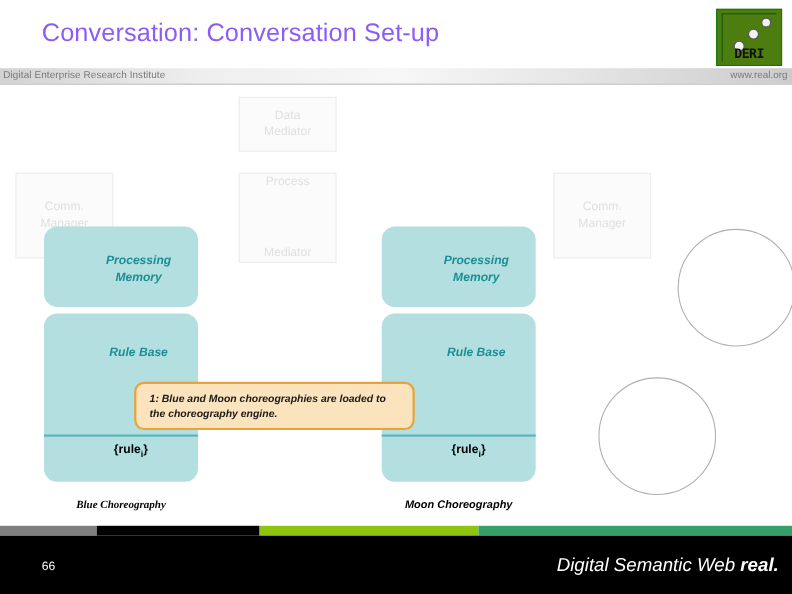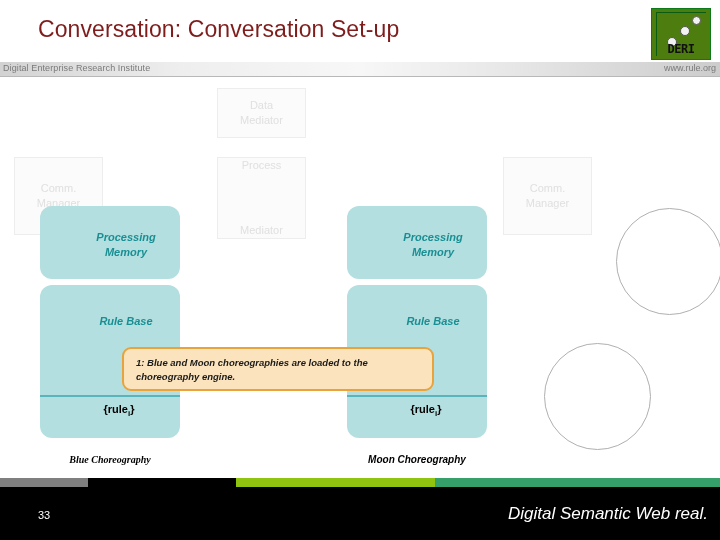--- a/index.html
+++ b/index.html
@@ -14,21 +14,21 @@
     overflow: hidden;
     font-family: "Liberation Sans", sans-serif;
   }
 
   
   #slide-title {
     position: absolute;
     left: 38px;
     top: 16px;
     font-size: 23px;
-    color: #7f1d1d;
+    color: #8b5cf6;
     letter-spacing: 0.1px;
     white-space: nowrap;
   }
 
   #deri-logo {
     position: absolute;
     left: 651px;
     top: 8px;
     width: 58px;
     height: 50px;
@@ -179,21 +179,21 @@
     background: transparent;
   }
   #circle-top    { left: 616px; top: 208px; width: 105px; height: 105px; }
   #circle-bottom { left: 544px; top: 343px; width: 105px; height: 105px; }
 
   
   #callout {
     position: absolute;
     left: 122px;
     top: 347px;
-    width: 312px;
+    width: 255px;
     height: 44px;
     background: #fbe3bd;
     border: 2px solid #e8a33d;
     border-radius: 9px;
     box-sizing: border-box;
   }
   #callout-text {
     position: absolute;
     left: 12px;
     top: 7px;
@@ -236,38 +236,38 @@
   }
   #tagline {
     position: absolute;
     right: 12px;
     top: 504px;
     font-size: 17px;
     font-style: italic;
     color: #ffffff;
     white-space: nowrap;
   }
-  #tagline b { font-style: italic; font-weight: normal; }
+  #tagline b { font-style: italic; font-weight: bold; }
 </style>
 </head>
 <body>
 
 <div id="slide-title">Conversation: Conversation Set-up</div>
 
 <div id="deri-logo">
   <div class="logo-inner"></div>
   <div class="ball b1"></div>
   <div class="ball b2"></div>
   <div class="ball b3"></div>
   <div class="deri-word">DERI</div>
 </div>
 
 <div id="header-strip"></div>
 <div id="header-strip-text-left">Digital Enterprise Research Institute</div>
-<div id="header-strip-text-right">www.rule.org</div>
+<div id="header-strip-text-right">www.real.org</div>
 
 <div class="ghost-box" id="ghost-data-mediator">
   <span>Data</span>
   <span>Mediator</span>
 </div>
 <div class="ghost-box" id="ghost-comm-manager-l">
   <span>Comm.</span>
   <span>Manager</span>
 </div>
 <div class="ghost-box" id="ghost-process-mediator">
@@ -312,14 +312,14 @@
   <div id="callout-text">1: Blue and Moon choreographies are loaded to the choreography engine.</div>
 </div>
 
 <div id="footer-colorbar">
   <div class="seg" id="seg-grey"></div>
   <div class="seg" id="seg-black"></div>
   <div class="seg" id="seg-lime"></div>
   <div class="seg" id="seg-green"></div>
 </div>
 <div id="footer-bar"></div>
-<div id="page-number">33</div>
+<div id="page-number">66</div>
 <div id="tagline"><span>Digital Semantic Web </span><b>real.</b></div>
 
 </body></html>

